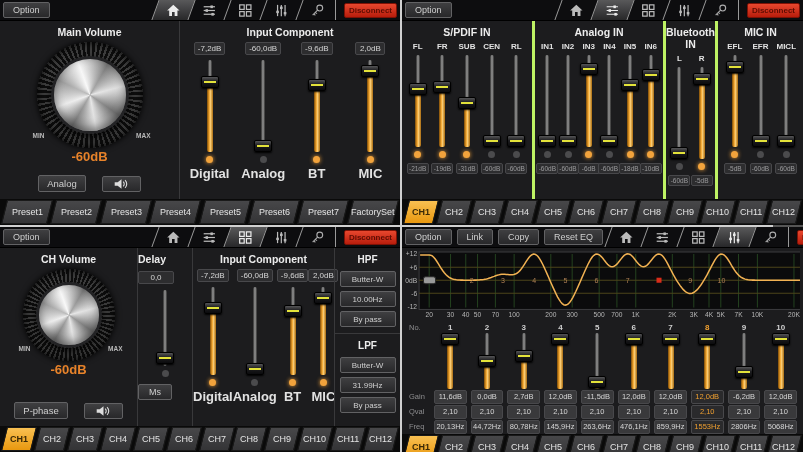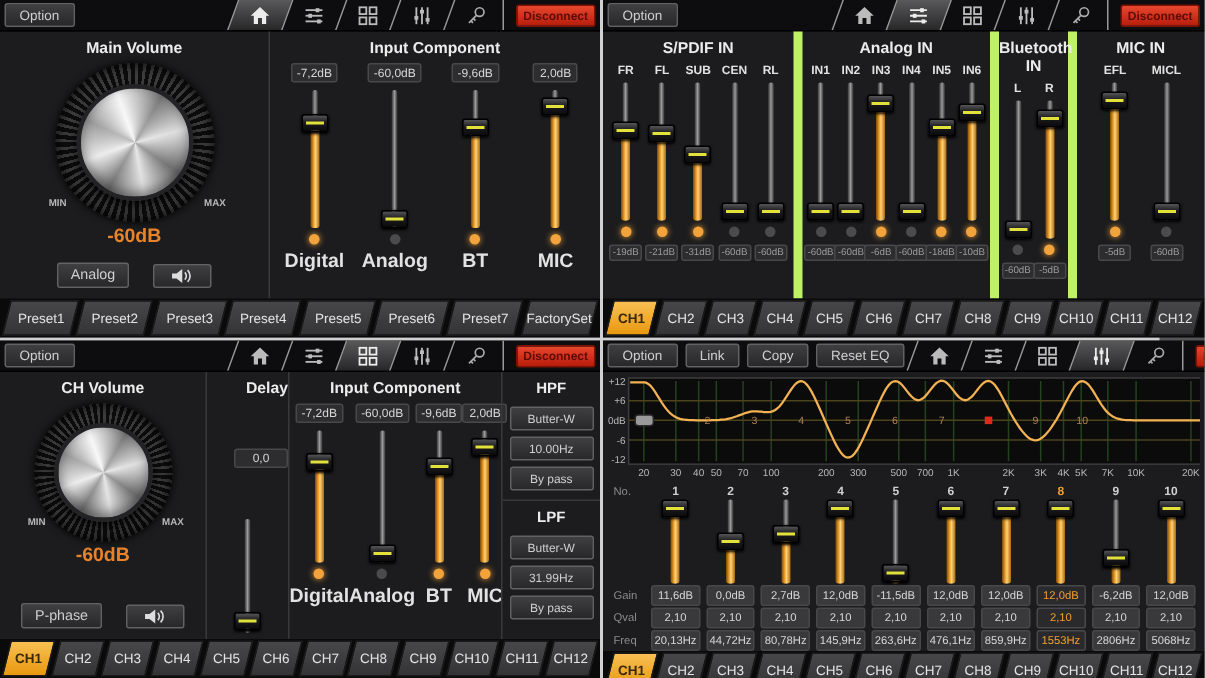--- a/index.html
+++ b/index.html
@@ -61,29 +61,29 @@
   .btn.spk{padding:1px 10px;display:flex;align-items:center;}
   .btn.spk svg{width:17px;height:12px;}
 
   
   .ic-sec{flex:1;display:flex;flex-direction:column;min-width:0;}
   .ic-row{flex:1;display:flex;justify-content:space-evenly;padding-bottom:4px;}
   .ic-col{display:flex;flex-direction:column;align-items:center;width:48px;}
   .ic-col .vbox{margin-bottom:5px;}
 
   
-  .mix-group{border-right:6px solid #bef264;box-sizing:border-box;display:flex;flex-direction:column;min-width:0;}
+  .mix-group{border-right:3px solid #bef264;box-sizing:border-box;display:flex;flex-direction:column;min-width:0;}
   .mix-group:last-child{border-right:none;}
   .mix-row{flex:1;display:flex;justify-content:space-evenly;padding:0 2px 5px;}
   .mix-col{display:flex;flex-direction:column;align-items:center;min-width:0;}
   .mix-col .chlabel{margin:0 0 4px;font-size:8px;}
   .mix-col .vbox{margin-top:3px;}
 
   
-  .delay-sec{flex:0 0 54px;display:flex;flex-direction:column;align-items:flex-end;gap:28px;}
+  .delay-sec{flex:0 0 54px;display:flex;flex-direction:column;align-items:flex-start;}
   .delay-sec .vbox{margin:2px 0 6px;min-width:36px;}
   .btn.unit{margin-top:5px;font-size:9px;padding:2px 10px;}
   .filter-sec{flex:0 0 66px;border-left:1px solid #39393b;box-sizing:border-box;display:flex;flex-direction:column;align-items:center;}
   .fblock{display:flex;flex-direction:column;align-items:center;width:100%;padding-bottom:4px;}
   .fblock.sep{border-top:1px solid #39393b;margin-top:2px;}
   .ftitle{font-size:10px;font-weight:700;color:#ececec;margin:6px 0 2px;}
   .btn.fbtn{width:54px;padding:2.5px 0;font-size:8px;margin-top:4px;}
 
   
   .tabrow{flex:0 0 24px;background:#0a0a0a;display:flex;align-items:stretch;padding:1px 4px;gap:3px;}
@@ -332,38 +332,38 @@
             </span>
           </div>
         </div>
         <div class="btn disconnect">Disconnect</div>
       </div>
       <div class="pbody">
         <div class="mix-group" style="flex: 0 0 133px;">
           <div class="sec-title">S/PDIF IN</div>
           <div class="mix-row">
             <div class="mix-col">
+              <div class="chlabel">FL</div>
+              <div class="vslider" style="height: 92px; --pos: 0.35;">
+                <div class="track"></div>
+                <div class="fill"></div>
+                <div class="handle"></div>
+              </div>
+              <div class="led on"></div>
+              <div class="vbox small">-21dB</div>
+            </div>
+            <div class="mix-col">
               <div class="chlabel">FR</div>
               <div class="vslider" style="height: 92px; --pos: 0.32;">
                 <div class="track"></div>
                 <div class="fill"></div>
                 <div class="handle"></div>
               </div>
               <div class="led on"></div>
               <div class="vbox small">-19dB</div>
-            </div>
-            <div class="mix-col">
-              <div class="chlabel">FL</div>
-              <div class="vslider" style="height: 92px; --pos: 0.35;">
-                <div class="track"></div>
-                <div class="fill"></div>
-                <div class="handle"></div>
-              </div>
-              <div class="led on"></div>
-              <div class="vbox small">-21dB</div>
             </div>
             <div class="mix-col">
               <div class="chlabel">SUB</div>
               <div class="vslider" style="height: 92px; --pos: 0.52;">
                 <div class="track"></div>
                 <div class="fill"></div>
                 <div class="handle"></div>
               </div>
               <div class="led on"></div>
               <div class="vbox small">-31dB</div>
@@ -479,20 +479,29 @@
           <div class="mix-row">
             <div class="mix-col">
               <div class="chlabel">EFL</div>
               <div class="vslider" style="height: 92px; --pos: 0.08;">
                 <div class="track"></div>
                 <div class="fill"></div>
                 <div class="handle"></div>
               </div>
               <div class="led on"></div>
               <div class="vbox small">-5dB</div>
+            </div>
+            <div class="mix-col">
+              <div class="chlabel">EFR</div>
+              <div class="vslider" style="height: 92px; --pos: 1;">
+                <div class="track"></div>
+                <div class="handle"></div>
+              </div>
+              <div class="led"></div>
+              <div class="vbox small">-60dB</div>
             </div>
             <div class="mix-col">
               <div class="chlabel">MICL</div>
               <div class="vslider" style="height: 92px; --pos: 1;">
                 <div class="track"></div>
                 <div class="handle"></div>
               </div>
               <div class="led"></div>
               <div class="vbox small">-60dB</div>
             </div>

